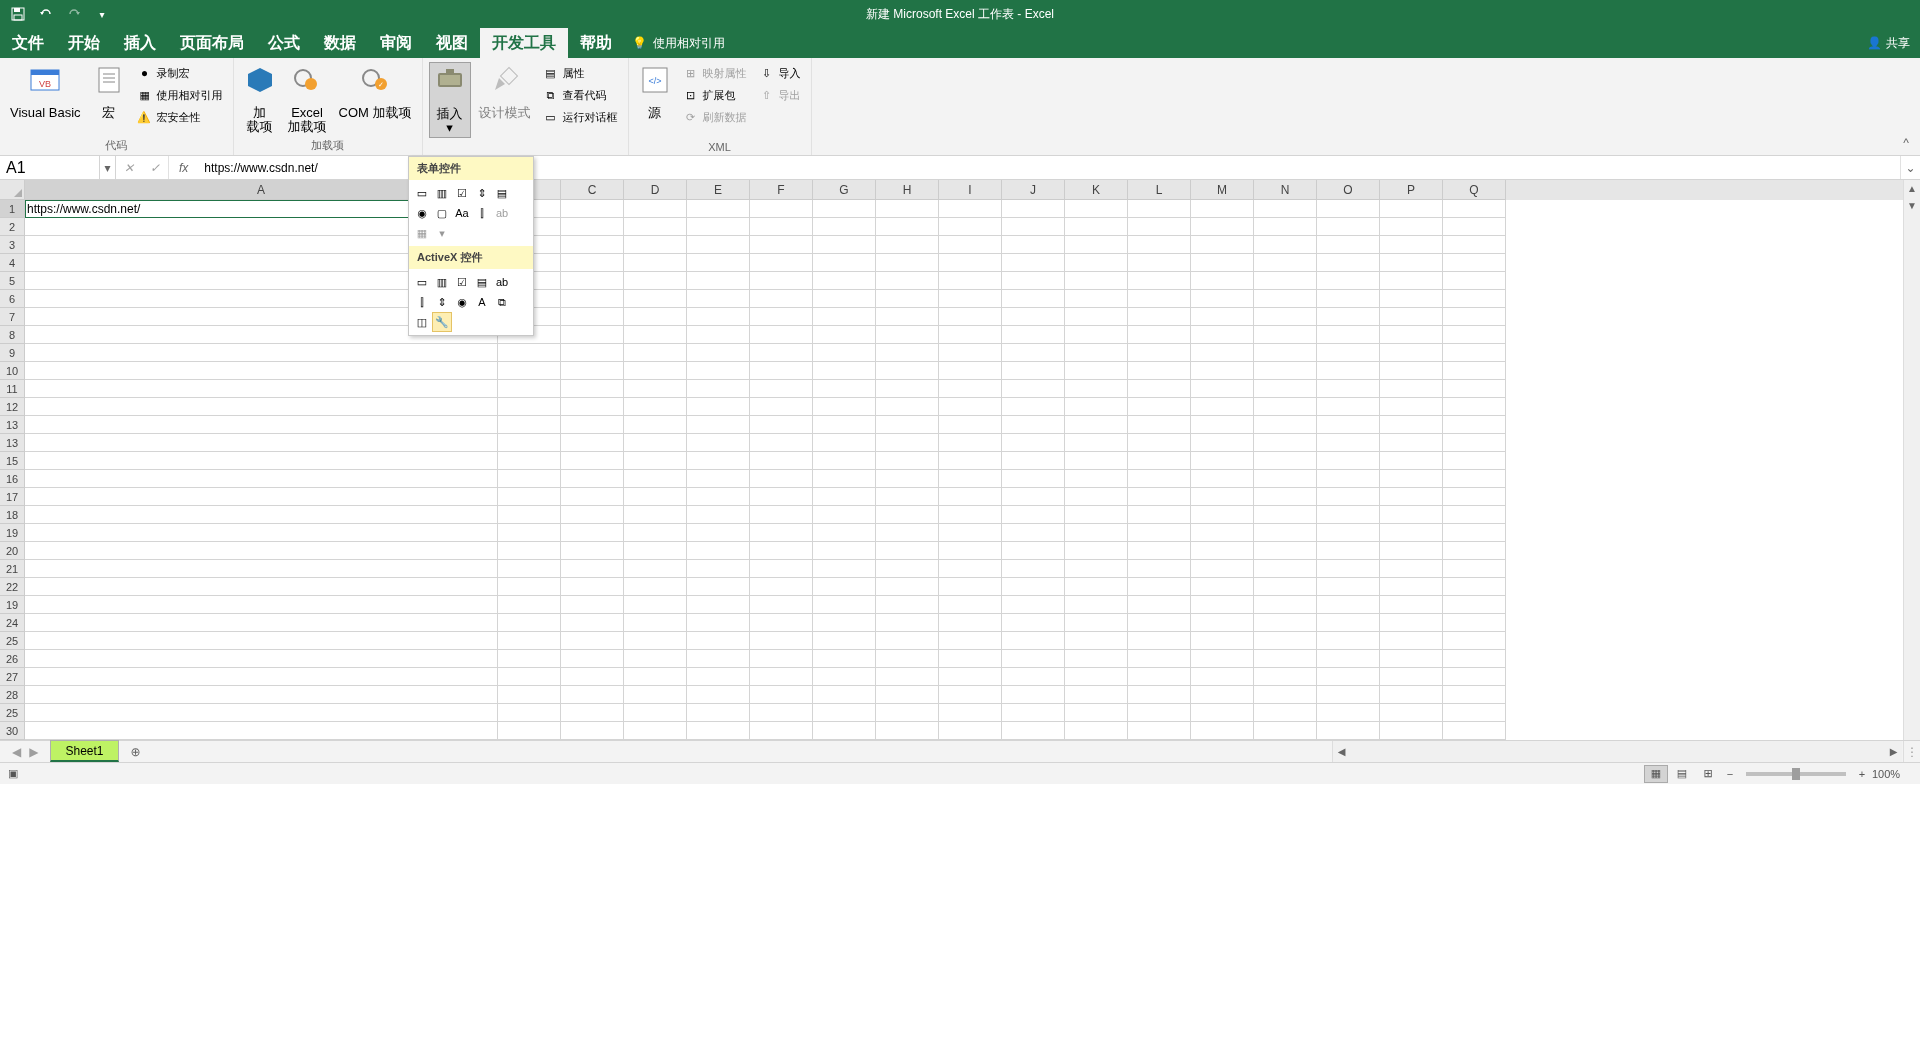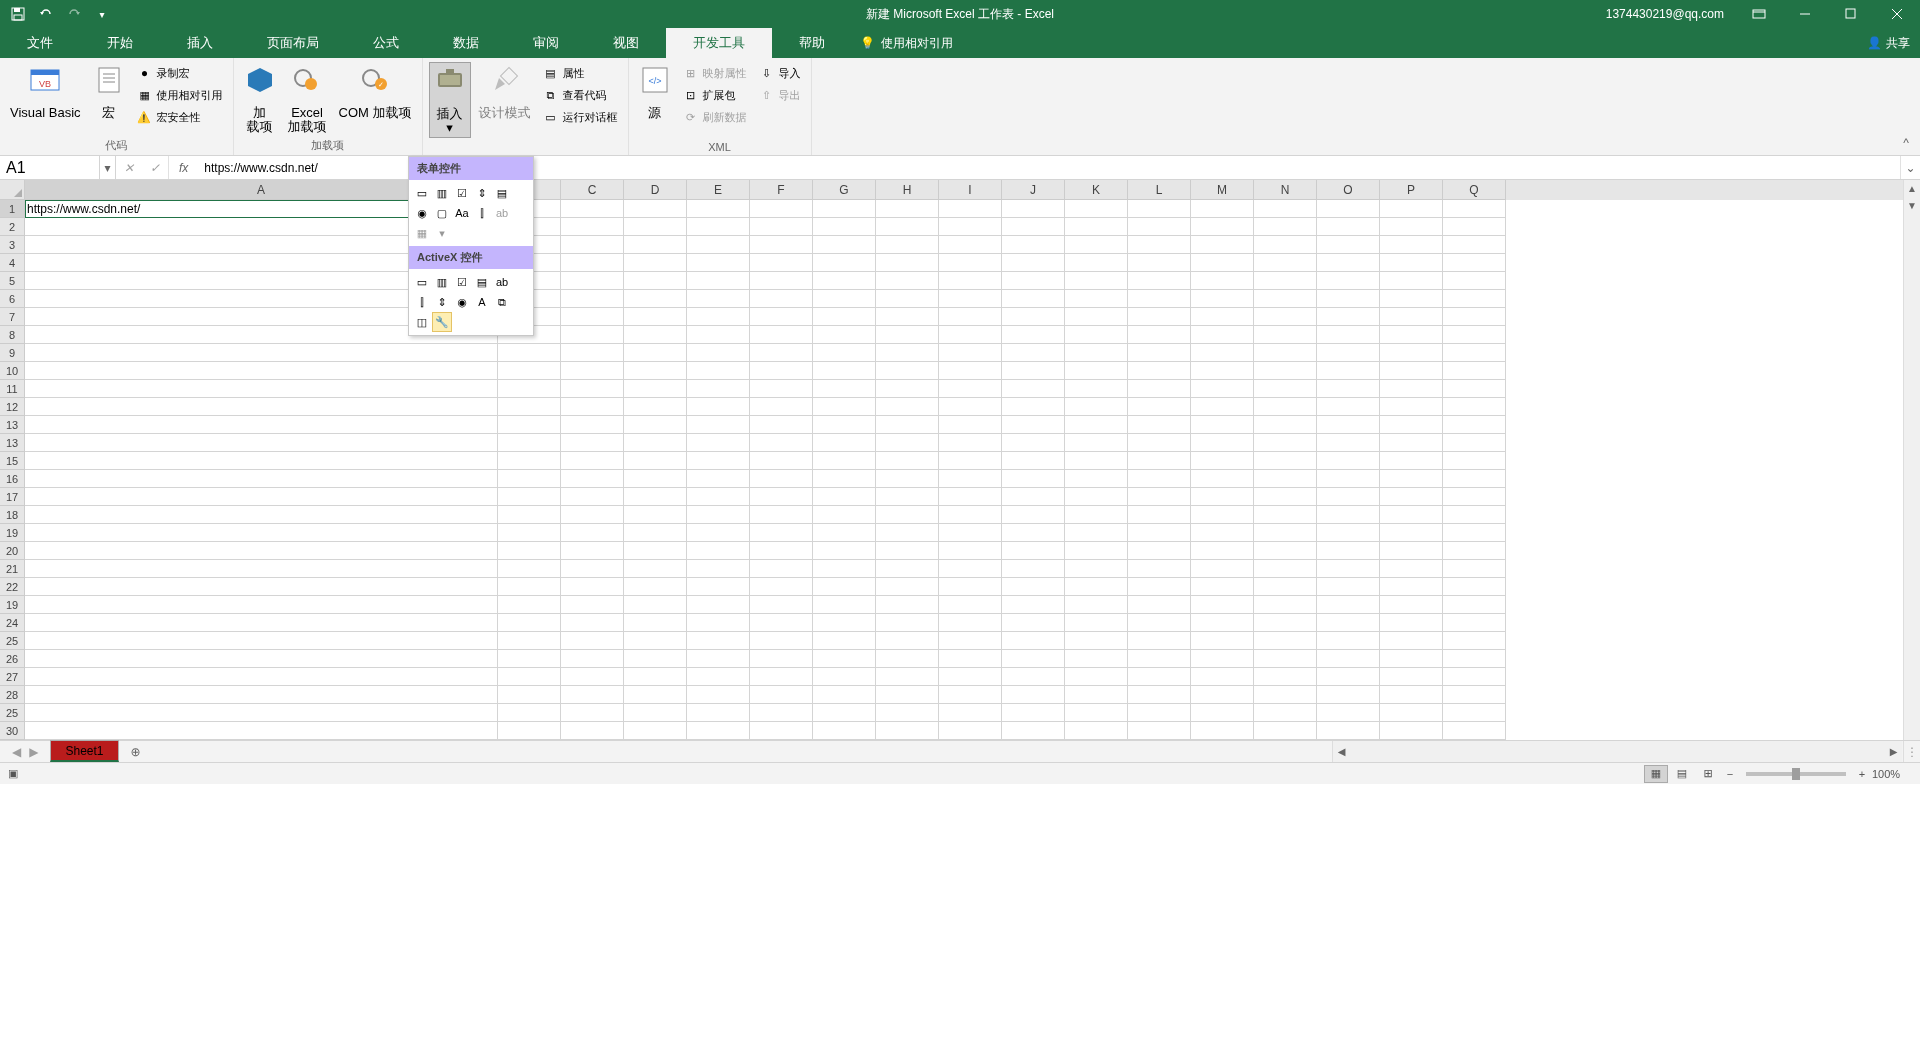--- a/index.html
+++ b/index.html
@@ -9,21 +9,21 @@
 .title-bar { background: #217346; height: 28px; display: flex; align-items: center; color: #fff; position: relative; }
 .qat { display: flex; align-items: center; gap: 12px; padding-left: 10px; height: 100%; }
 .qat-btn { width: 16px; height: 16px; display: flex; align-items: center; justify-content: center; cursor: pointer; }
 .title-text { position: absolute; left: 50%; transform: translateX(-50%); font-size: 12px; }
 .title-right { position: absolute; right: 0; display: flex; align-items: center; height: 100%; }
 .user-email { font-size: 12px; margin-right: 12px; }
 .win-btn { width: 46px; height: 28px; display: flex; align-items: center; justify-content: center; cursor: pointer; }
 
 
 .menu-bar { background: #217346; height: 30px; display: flex; color: #fff; position: relative; }
-.menu-item { padding: 0 27px; display: flex; align-items: center; font-size: 13px; cursor: pointer; }
+.menu-item { padding: 0 12px; display: flex; align-items: center; font-size: 16px; cursor: pointer; font-weight: bold; }
 .menu-item.active { background: #f3f3f3; color: #217346; }
 .menu-bar-right { position: absolute; right: 10px; display: flex; align-items: center; height: 100%; gap: 6px; }
 .help-search { display: flex; align-items: center; gap: 6px; padding: 0 8px; }
 .share-btn { display: flex; align-items: center; gap: 4px; }
 
 
 .ribbon { background: #f3f3f3; height: 98px; border-bottom: 1px solid #d4d4d4; display: flex; position: relative; }
 .ribbon-group { border-right: 1px solid #e1e1e1; padding: 2px 6px 0 6px; display: flex; flex-direction: column; height: 100%; }
 .ribbon-group-content { flex: 1; display: flex; align-items: flex-start; gap: 4px; padding-top: 2px; }
 .ribbon-group-label { text-align: center; font-size: 11px; color: #666; padding: 2px 0; }
@@ -32,21 +32,21 @@
 .rb-big-btn .rb-label { font-size: 13px; text-align: center; line-height: 14px; }
 .rb-small-btn { display: flex; align-items: center; gap: 4px; padding: 2px 4px; cursor: pointer; font-size: 11px; height: 22px; }
 .rb-small-btn.disabled { color: #a0a0a0; }
 .rb-small-icon { width: 16px; height: 16px; display: flex; align-items: center; justify-content: center; }
 .rb-col { display: flex; flex-direction: column; }
 .rb-big-btn.active { background: #d4d4d4; border: 1px solid #a0a0a0; }
 .collapse-btn { position: absolute; right: 6px; bottom: 4px; width: 16px; height: 16px; cursor: pointer; display: flex; align-items: center; justify-content: center; color: #666;}
 
 
 .insert-dropdown { position: absolute; left: 408px; top: 156px; width: 126px; background: #fff; border: 1px solid #c8c8c8; box-shadow: 2px 2px 4px rgba(0,0,0,0.2); z-index: 100; }
-.dd-section-header { background: #c4b5fd; padding: 4px 8px; font-size: 11px; color: #444; font-weight: bold; }
+.dd-section-header { background: #fef9c3; padding: 4px 8px; font-size: 11px; color: #444; font-weight: bold; }
 .dd-grid { display: flex; flex-wrap: wrap; padding: 3px; }
 .dd-item { width: 20px; height: 20px; display: flex; align-items: center; justify-content: center; cursor: pointer; font-size: 11px; }
 .dd-item.highlighted { background: #fdeeb3; border: 1px solid #e5c365; }
 
 
 .formula-bar { height: 24px; border-bottom: 1px solid #d4d4d4; display: flex; align-items: stretch; background: #fff; }
 .name-box { width: 100px; border-right: 1px solid #d4d4d4; display: flex; align-items: center; }
 .name-box input { width: 100%; border: none; padding: 0 6px; font-size: 16px; outline: none; }
 .name-box-arrow { width: 16px; text-align: center; color: #666; cursor: pointer; border-right: 1px solid #d4d4d4; display:flex; align-items:center; justify-content:center;}
 .fb-btns { display: flex; align-items: center; padding: 0 4px; border-right: 1px solid #e1e1e1; gap: 8px; color: #a0a0a0; }
@@ -73,21 +73,21 @@
 .cell { border-right: 1px solid #d4d4d4; border-bottom: 1px solid #d4d4d4; font-size: 12px; padding: 0 2px; line-height: 18px; overflow: hidden; white-space: nowrap; }
 .cell-a { width: 473px; }
 .cell-def { width: 63px; }
 .active-cell-border { position: absolute; border: 1.5px solid #217346; pointer-events: none; left: 0; top: 0; width: 473px; height: 18px; }
 .vscroll-area { position: absolute; right: 0; top: 0; width: 17px; height: 100%; background: #f0f0f0; border-left: 1px solid #ddd;}
 .vscroll-up, .vscroll-down { height:17px; display:flex; align-items:center; justify-content:center; color:#666; cursor:pointer; font-size:10px;}
 
 
 .sheet-tab-bar { height: 22px; border-top: 1px solid #d4d4d4; display: flex; align-items: stretch; background: #f3f3f3; position: relative; }
 .tab-nav { display: flex; align-items: center; gap: 8px; padding: 0 12px; color: #9e9e9e; }
-.sheet-tab { background: #b91c1c; border-top: 1px solid #aeaeae; border-left: 1px solid #aeaeae; border-right: 1px solid #aeaeae; padding: 0 14px; font-size: 12px; display: flex; align-items: center; border-bottom: 2px solid #217346; margin-top:-1px; }
+.sheet-tab { background: #bef264; border-top: 1px solid #aeaeae; border-left: 1px solid #aeaeae; border-right: 1px solid #aeaeae; padding: 0 14px; font-size: 12px; display: flex; align-items: center; border-bottom: 2px solid #217346; margin-top:-1px; }
 .new-sheet { display: flex; align-items: center; padding: 0 12px; color: #666; cursor: pointer; }
 .hscroll { position: absolute; right: 18px; width: 570px; height: 100%; display:flex; background:#f0f0f0; border-left:1px solid #ddd;}
 .hscroll-bar { flex:1; display:flex; align-items:center; }
 .hscroll-l,.hscroll-r { width:17px; display:flex; align-items:center; justify-content:center; color:#666; font-size:10px; cursor:pointer;}
 .hscroll-splitter { position:absolute; right:0; width:17px; height:100%; border-left:1px solid #ddd; display:flex; align-items:center; justify-content:center; color:#999;}
 
 
 .status-bar { height: 22px; background: #f3f3f3; border-top: 1px solid #d4d4d4; display: flex; align-items: center; justify-content: space-between; padding: 0 8px; font-size: 11px; color: #555; }
 .status-right { display: flex; align-items: center; gap: 2px; }
 .view-btn { width: 24px; height: 18px; display: flex; align-items: center; justify-content: center; cursor: pointer; border: 1px solid transparent; }
@@ -120,45 +120,20 @@
       </div>
     <div class="qat-btn" style="opacity:0.5">
         <svg width="16" height="12" viewBox="0 0 16 12">
           <path d="M12 6 A4 4 0 0 0 4 6" fill="none" stroke="#fff" stroke-width="1.5"></path>
           <path d="M14 4 L12 7 L10 4" fill="#fff"></path>
         </svg>
       </div>
     <div class="qat-btn" style="font-size:10px;color:#fff">▾</div>
   </div>
   <div class="title-text">新建 Microsoft Excel 工作表  -  Excel</div>
-  <div class="title-right">
-    <span class="user-email">1374430219@qq.com</span>
-    <div class="win-btn">
-        <svg width="14" height="10">
-          <rect x="1" y="1" width="12" height="8" fill="none" stroke="#fff"></rect>
-          <line x1="1" y1="3" x2="13" y2="3" stroke="#fff"></line>
-        </svg>
-      </div>
-    <div class="win-btn">
-        <svg width="12" height="12">
-          <line x1="1" y1="6" x2="11" y2="6" stroke="#fff" stroke-width="1"></line>
-        </svg>
-      </div>
-    <div class="win-btn">
-        <svg width="12" height="12">
-          <rect x="1" y="1" width="9" height="9" fill="none" stroke="#fff"></rect>
-        </svg>
-      </div>
-    <div class="win-btn">
-        <svg width="12" height="12">
-          <line x1="1" y1="1" x2="11" y2="11" stroke="#fff"></line>
-          <line x1="11" y1="1" x2="1" y2="11" stroke="#fff"></line>
-        </svg>
-      </div>
-  </div>
 </div>
 
 <div class="menu-bar">
   <div class="menu-item">文件</div>
   <div class="menu-item">开始</div>
   <div class="menu-item">插入</div>
   <div class="menu-item">页面布局</div>
   <div class="menu-item">公式</div>
   <div class="menu-item">数据</div>
   <div class="menu-item">审阅</div>

